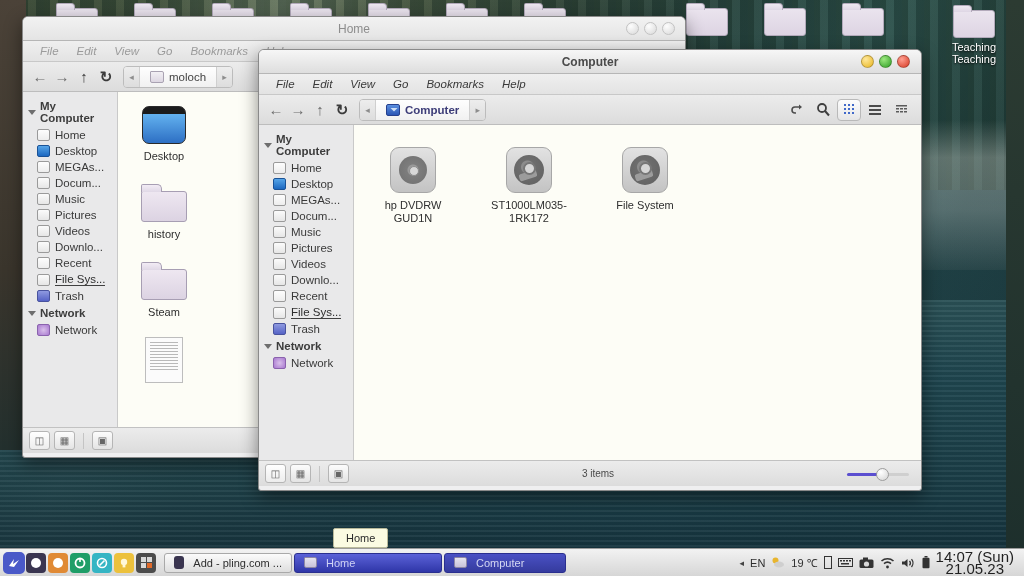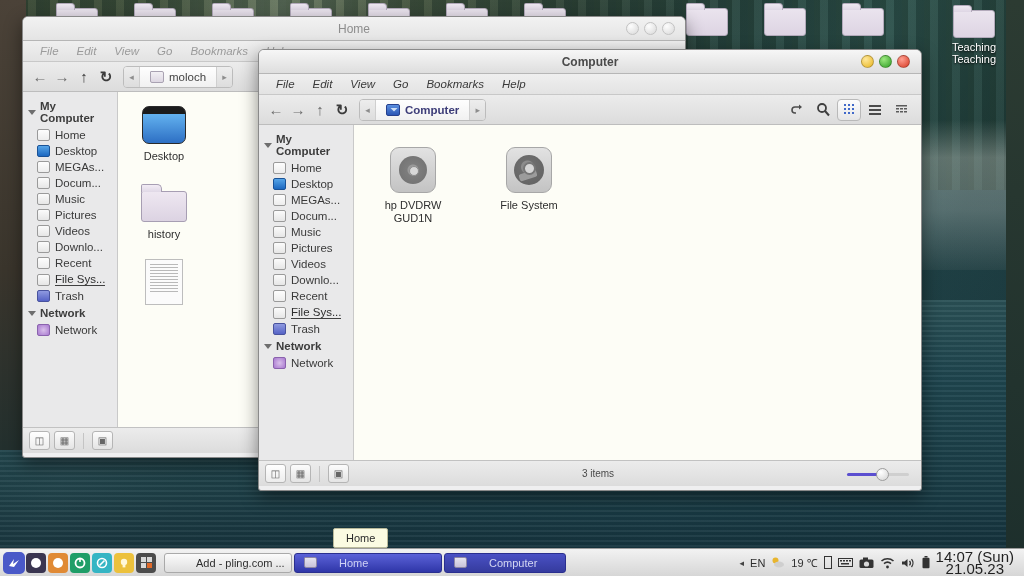--- a/index.html
+++ b/index.html
@@ -175,21 +175,21 @@
      border:1px solid #bdbdbd; padding:4px 4px 0 4px; }
   .doc-ico .ln{ height:1px; background:#b9b9b9; margin-bottom:2px; }
 
   
   #taskbar{ position:absolute; left:0; bottom:0; width:1024px; height:28px; display:flex;
      align-items:center; gap:2px; padding:0 4px;
      background:linear-gradient(180deg,#f2f2f2,#d6d6d6); border-top:1px solid #9c9c9c; }
   .launcher{ width:20px; height:20px; border-radius:4px; display:flex; align-items:center;
      justify-content:center; font-size:11px; color:#fff; }
   .launcher.sel{ outline:2px solid #4a59c8; outline-offset:-1px; }
-  .taskbtn{ height:20px; display:flex; align-items:center; gap:22px; padding:0 9px;
+  .taskbtn{ height:20px; display:flex; align-items:center; gap:9px; padding:0 9px;
      border:1px solid #a9a9a9; border-radius:3px; font-size:11px; color:#2e2e2e;
      background:linear-gradient(180deg,#fbfbfb,#dedede); max-width:175px; overflow:hidden;
      white-space:nowrap; }
   .taskbtn.active{ background:linear-gradient(180deg,#5b62d8,#2f36a8); color:#cfd2f5;
      border-color:#2a2f8f; }
   .taskbtn.active2{ background:linear-gradient(180deg,#4a51c4,#353b9e); color:#d4d7f2;
      border-color:#2a2f8f; }
   .tb-folder{ width:13px; height:11px; border-radius:1px 2px 2px 2px;
      background:linear-gradient(180deg,#f2f0f4,#ded7e4); border:1px solid #a79eb3; }
   .tb-folder.onblue{ background:linear-gradient(180deg,#e6e4ef,#c9c3da); border-color:#8e88a5; }
@@ -378,20 +378,27 @@
             <div class="monitor-ico"></div>
             <div class="file-label">Desktop</div>
           </div>
           <div class="file-cell" style="width:92px;margin-top:21px;">
             <div class="big-folder">
               <div class="bf-body"></div>
                 <div class="bf-tab"></div>
             </div>
             <div class="file-label">history</div>
           </div>
+          <div class="file-cell" style="width:92px;margin-top:21px;">
+            <div class="big-folder">
+              <div class="bf-body"></div>
+                <div class="bf-tab"></div>
+            </div>
+            <div class="file-label">Steam</div>
+          </div>
           <div class="file-cell" style="width:92px;margin-top:18px;">
             <div class="doc-ico">
               <div class="ln"></div>
                 <div class="ln"></div>
                 <div class="ln"></div>
                 <div class="ln"></div>
               <div class="ln"></div>
                 <div class="ln"></div>
                 <div class="ln"></div>
                 <div class="ln"></div>
@@ -553,20 +560,29 @@
       </div>
       <div class="content">
         <div class="icon-grid">
           <div class="file-cell">
             <div class="drive-box">
               <div class="disc"></div>
             </div>
             <div class="file-label">
               <span>hp     DVDRW</span><br>
               <span>GUD1N</span>
+            </div>
+          </div>
+          <div class="file-cell">
+            <div class="drive-box">
+              <div class="hdd"></div>
+            </div>
+            <div class="file-label">
+              <span>ST1000LM035-</span><br>
+              <span>1RK172</span>
             </div>
           </div>
           <div class="file-cell">
             <div class="drive-box">
               <div class="hdd"></div>
             </div>
             <div class="file-label">File System</div>
           </div>
         </div>
       </div>

